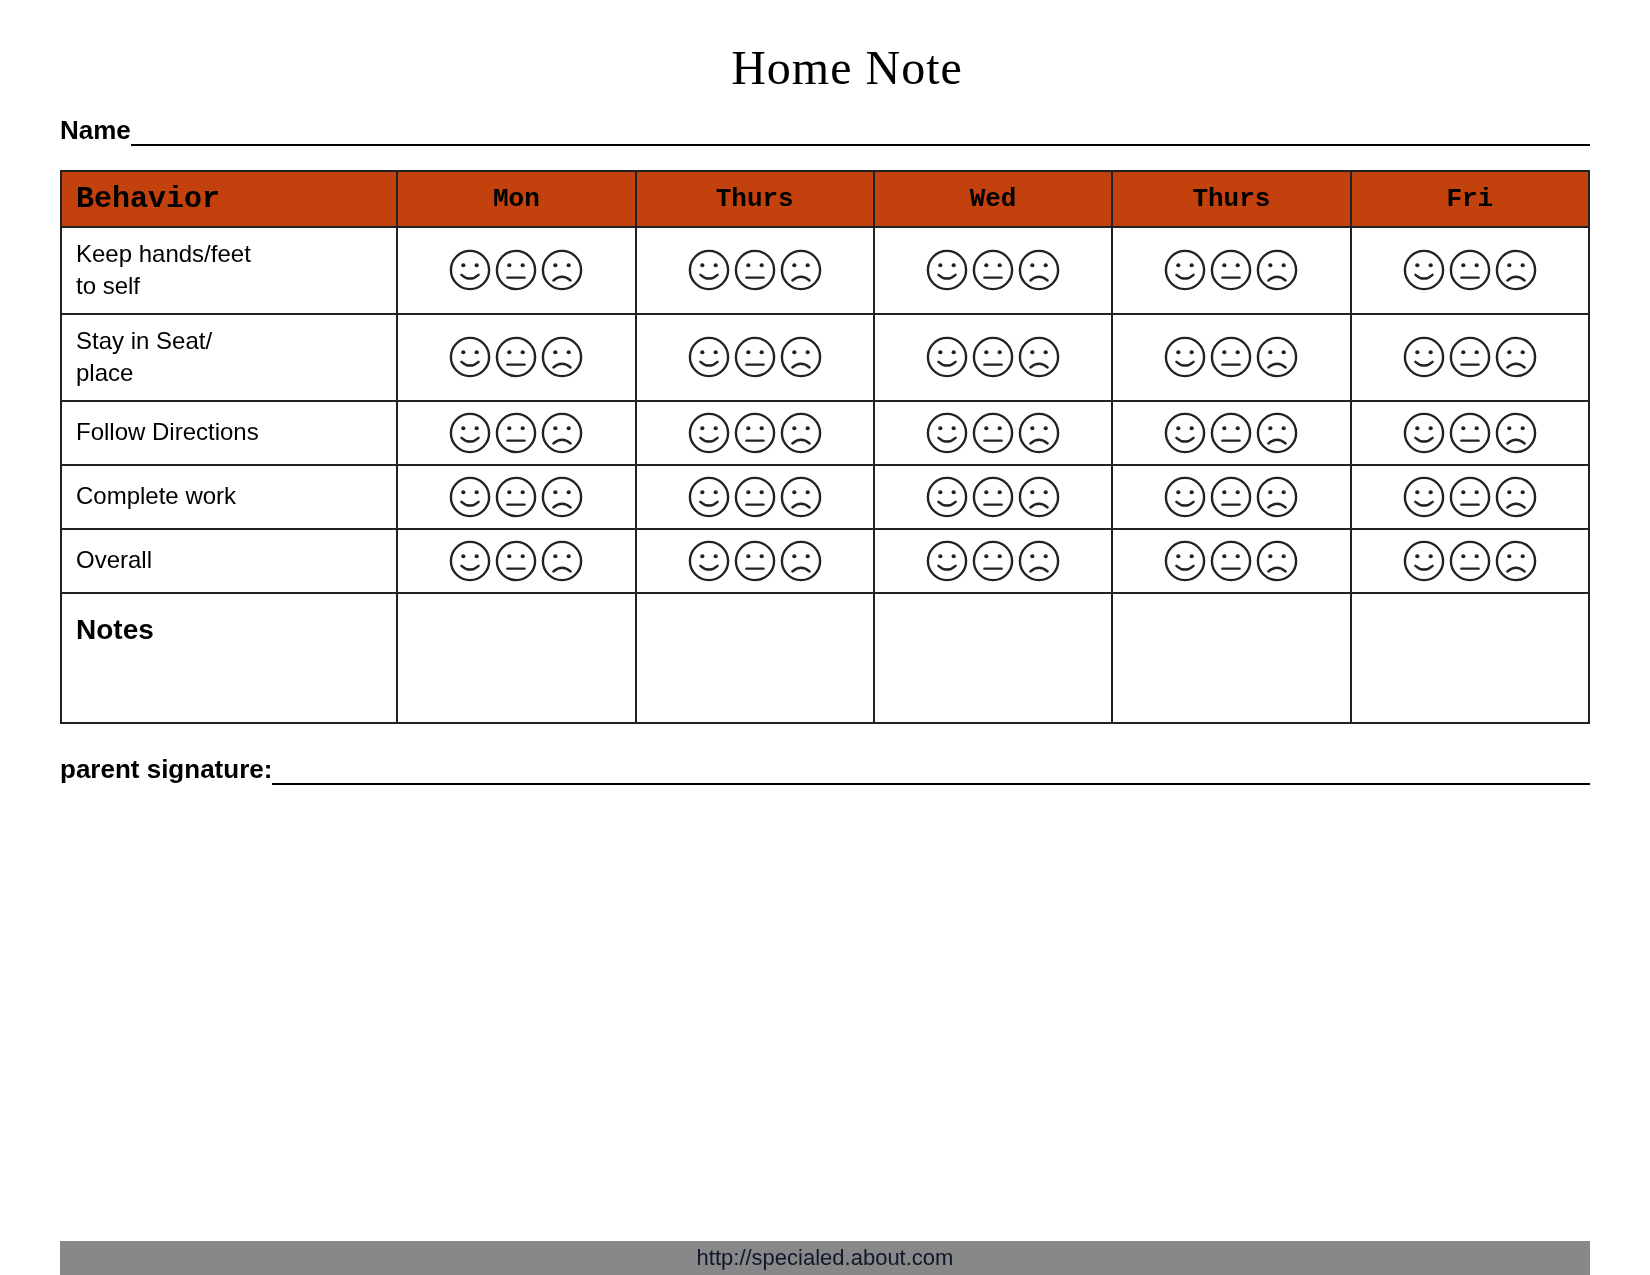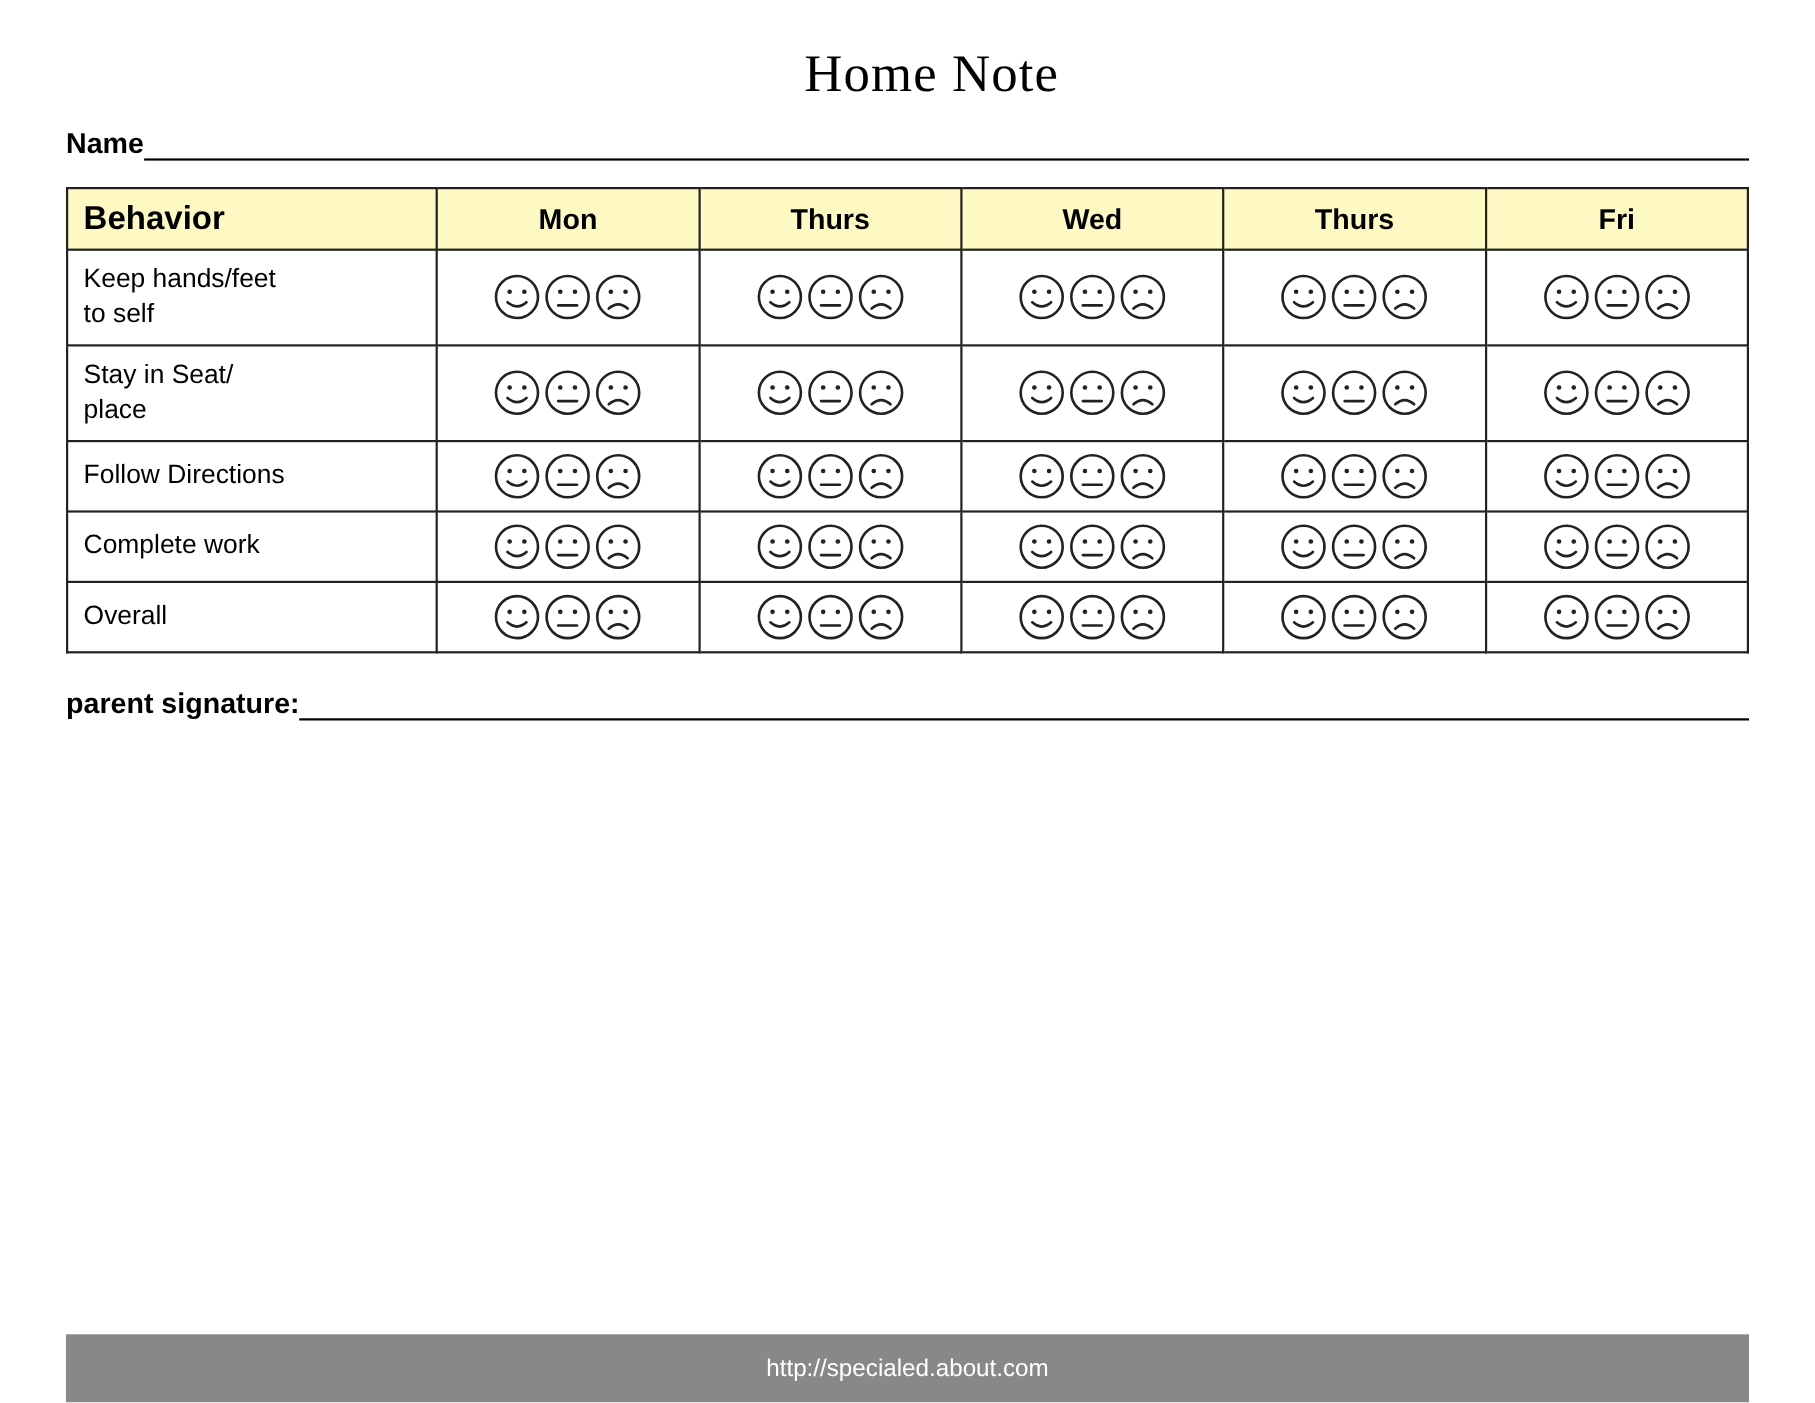--- a/index.html
+++ b/index.html
@@ -67,21 +67,22 @@
     .behavior-table td {
       border: 2px solid #222;
       text-align: center;
       vertical-align: middle;
       padding: 10px 6px;
     }
 
     .behavior-table th {
       font-size: 26px;
       font-weight: bold;
-      background: #fef9c3;
+      background: #c2410c;
+      font-family: Liberation Mono, monospace;
     }
 
     .behavior-table th.behavior-header {
       font-size: 30px;
       font-weight: 900;
       text-align: left;
       padding-left: 14px;
       width: 22%;
     }
 
@@ -133,24 +134,24 @@
 
     .signature-line {
       border-bottom: 2px solid #000;
       flex: 1;
       height: 30px;
     }
 
     .footer-bar {
       width: 100%;
       background: #888;
-      color: #ffffff;
+      color: #0f172a;
       text-align: center;
       font-size: 22px;
-      padding: 18px 0;
+      padding: 4px 0;
       margin-top: auto;
     }
 
     
     .col-behavior { width: 22%; }
     .col-day { width: 15.6%; }
   </style>
 </head>
 <body>
 
@@ -531,20 +532,28 @@
             </svg>
             <svg class="face">
               <use xlink:href="#face-neutral"></use>
             </svg>
             <svg class="face">
               <use xlink:href="#face-sad"></use>
             </svg>
           </div>
         </td>
       </tr>
+      <tr>
+        <td class="notes-label">Notes</td>
+        <td class="notes-cell"></td>
+        <td class="notes-cell"></td>
+        <td class="notes-cell"></td>
+        <td class="notes-cell"></td>
+        <td class="notes-cell"></td>
+      </tr>
     </tbody>
 </table>
 
 <div class="signature-row">
   <span class="signature-label">parent signature:</span>
   <div class="signature-line"></div>
 </div>
 
 <div class="footer-bar">
   <span>http://specialed.about.com</span>

